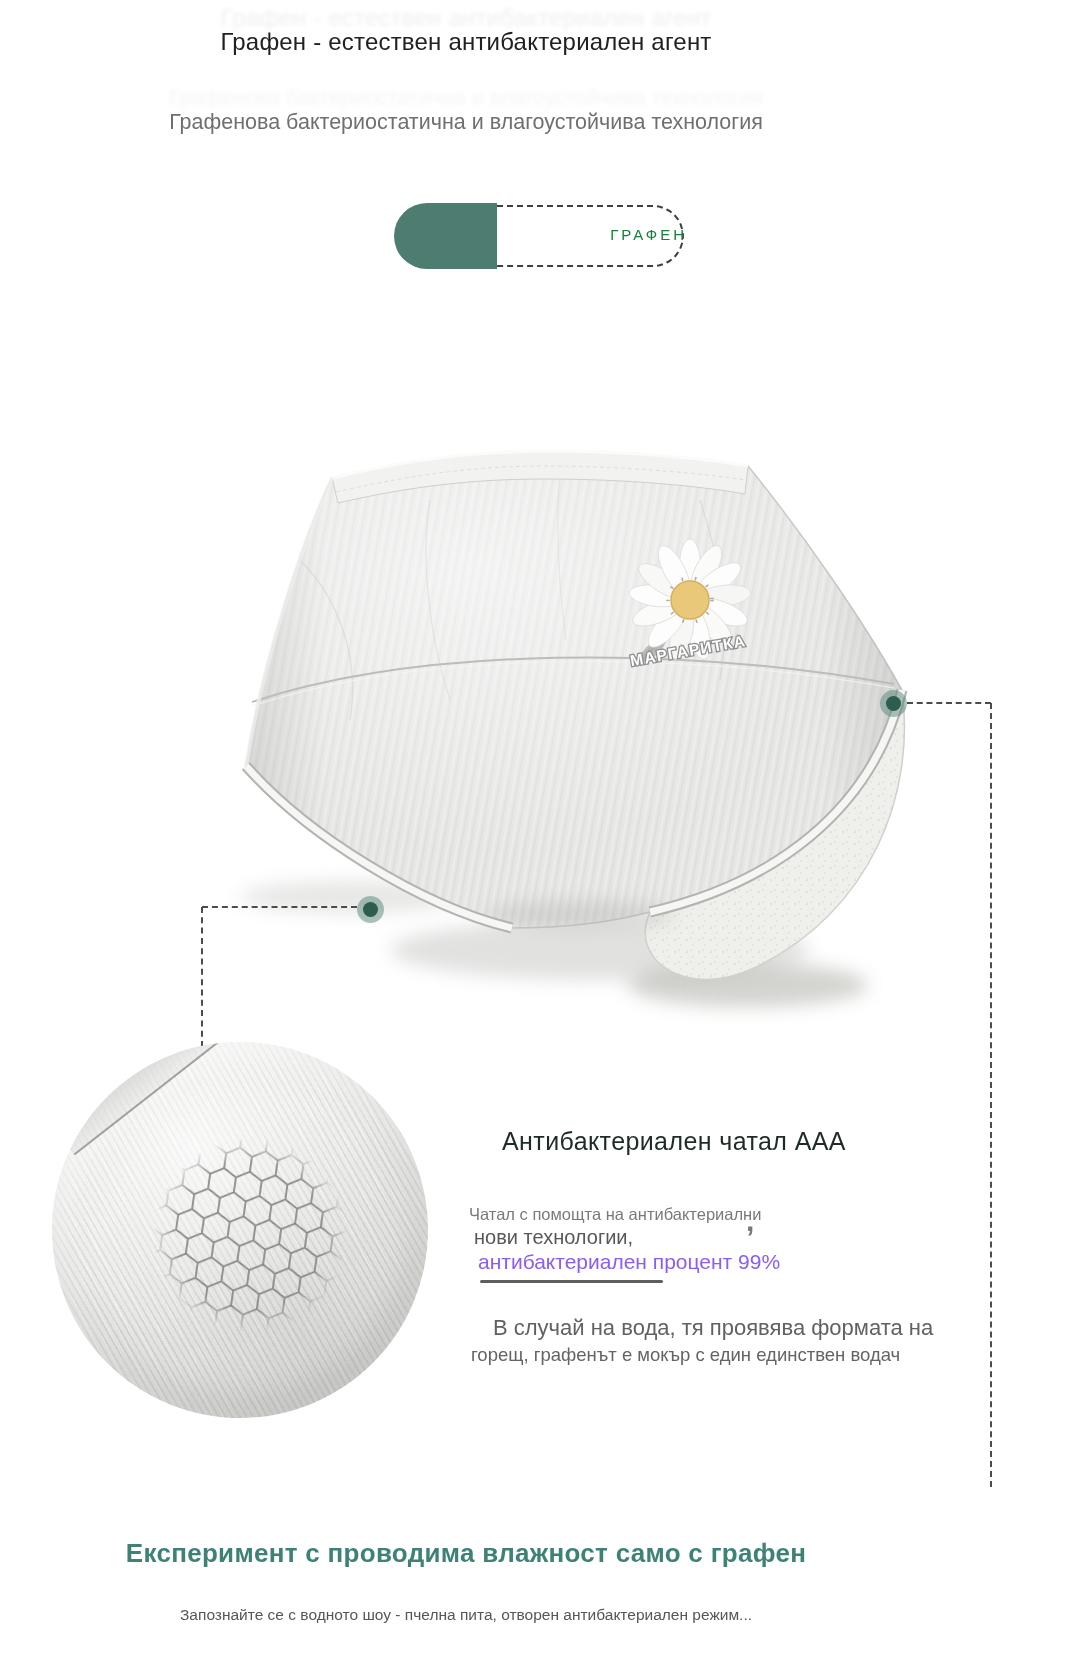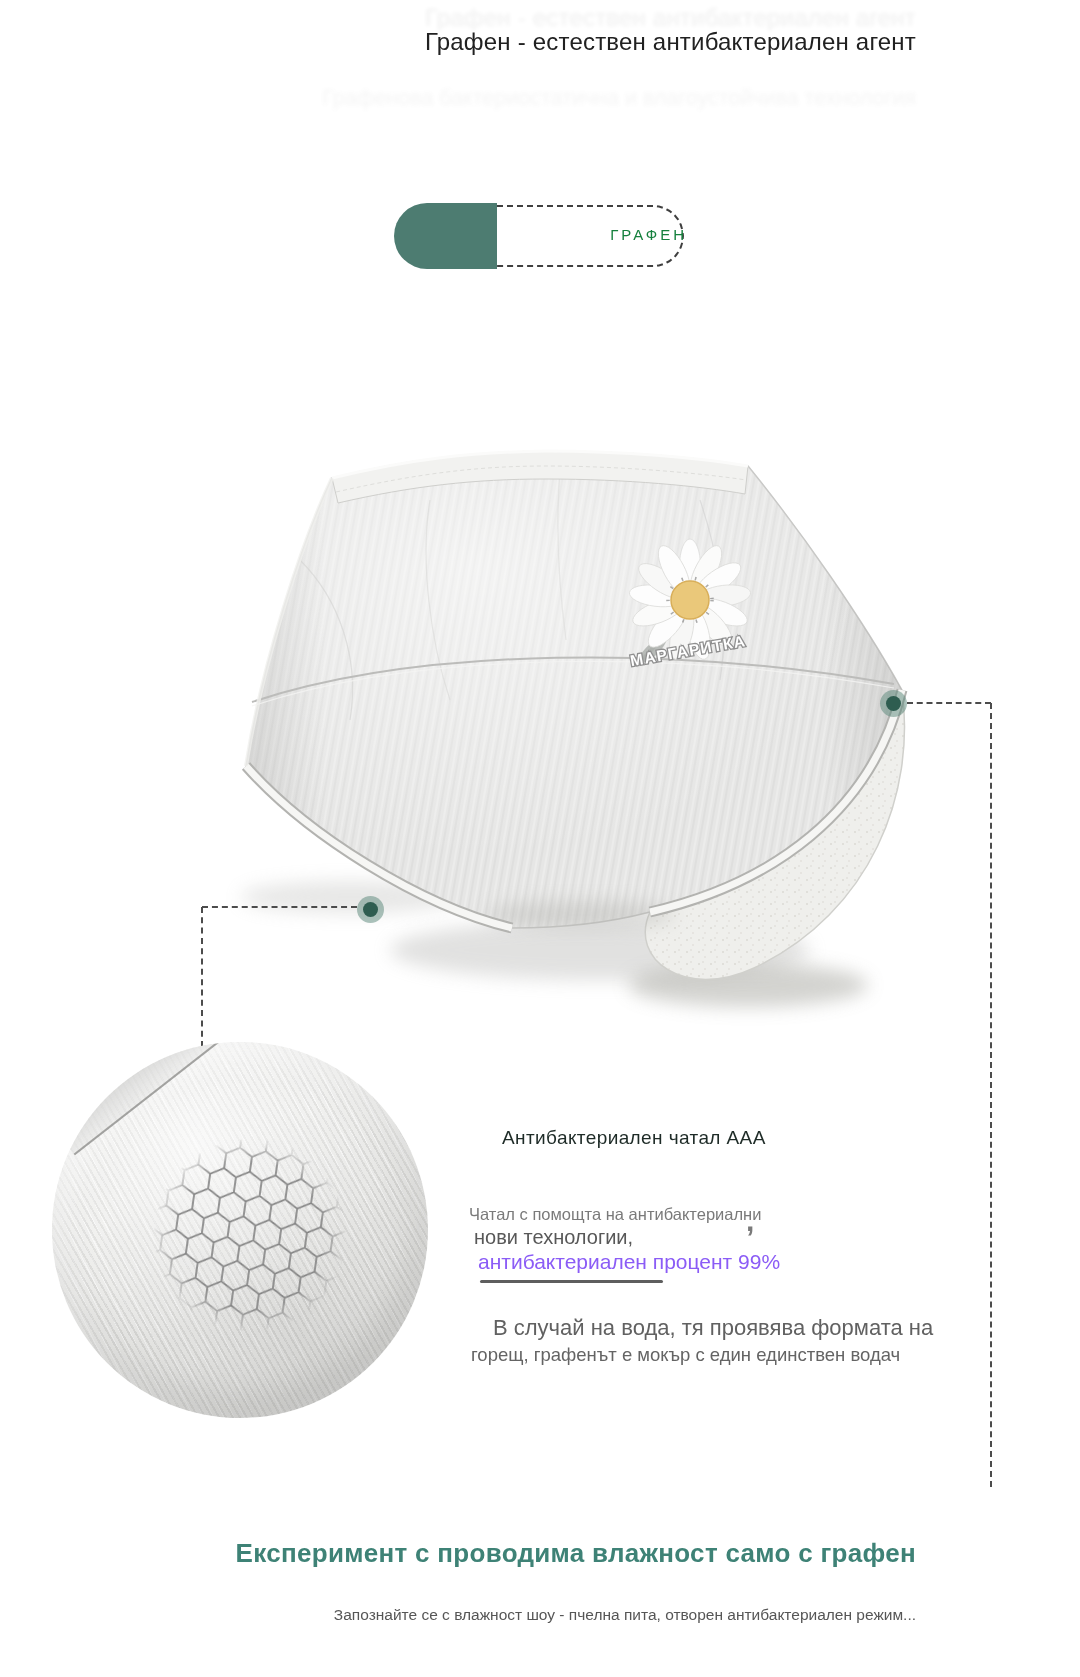--- a/index.html
+++ b/index.html
@@ -1,19 +1,19 @@
 <!DOCTYPE html>
 <html><head>
 <meta charset="utf-8">
 <style>
   html,body{margin:0;padding:0;background:#ffffff;}
   #page{position:relative;width:1080px;height:1677px;background:#ffffff;overflow:hidden;
         font-family:"Liberation Sans","DejaVu Sans",sans-serif;}
   .abs{position:absolute;}
-  .center{left:0;width:916px;text-align:right;}
+  .center{left:8px;width:916px;text-align:center;}
   
   .title{top:28px;font-size:24px;font-weight:500;color:#212121;letter-spacing:.2px;}
   .subtitle{top:110px;font-size:21.5px;font-weight:400;color:#6f6f6f;}
   .ghost{filter:blur(2px);opacity:.07;}
   .ghost.t{top:4px;}
   .ghost.s{top:86px;}
   
   .pill{left:396px;top:205px;width:288px;height:62px;border:2.5px dashed #3f3f3f;border-radius:34px;
         background:#ffffff;box-sizing:border-box;}
   .pill-fill{left:394px;top:203px;width:103px;height:66px;background:#4d7c71;
@@ -33,21 +33,21 @@
       repeating-linear-gradient(60deg, rgba(156,156,153,.24) 0 2px, rgba(255,255,255,0) 2px 6px),
       repeating-linear-gradient(63deg, rgba(255,255,255,.55) 0 1px, rgba(255,255,255,0) 1px 9px),
       #ececea;
     box-shadow:inset -10px -22px 42px rgba(128,128,126,.30), inset 8px 12px 30px rgba(255,255,255,.85);}
   .fabric-seam{position:absolute;left:-14px;top:66px;width:250px;height:58px;
     background:linear-gradient(rgba(148,148,146,.50), rgba(196,196,194,.18));
     border-bottom:2px solid rgba(120,120,118,.45);
     transform:rotate(-38deg);transform-origin:0 0;}
   .hexwrap{left:150px;top:1135px;width:200px;height:200px;}
   
-  .feat-heading{left:502px;top:1127px;width:420px;font-size:19px;font-weight:500;color:#1e2b27;
+  .feat-heading{left:502px;top:1127px;width:420px;font-size:25px;font-weight:500;color:#1e2b27;
     letter-spacing:.4px;}
   .p1l1{left:469px;top:1205px;font-size:16.5px;color:#7a7a7a;}
   .p1l2{left:474px;top:1226px;font-size:20px;color:#585858;}
   .p1l3{left:478px;top:1250px;font-size:21px;color:#8b5cf6;}
   .quote-mark{left:746px;top:1204px;font-size:30px;color:#7a7a7a;font-weight:700;}
   .divider{left:480px;top:1280px;width:183px;height:3px;background:#5e5e5e;border-radius:2px;}
   .p2l1{left:472px;top:1315px;font-size:22px;font-weight:500;color:#616161;margin-left:21px;}
   .p2l2{left:471px;top:1344px;font-size:18.5px;color:#646464;}
   .p2l3{left:477px;top:1367px;font-size:18px;color:#646464;}
   
@@ -57,20 +57,21 @@
 </style>
 </head>
 <body>
 
 <div id="page">
 
   <div class="abs center title ghost t">Графен - естествен антибактериален агент</div>
   <div class="abs center subtitle ghost s">Графенова бактериостатична и влагоустойчива технология</div>
 
   <div class="abs center title">Графен - естествен антибактериален агент</div>
+  <div class="abs center subtitle">Графенова бактериостатична и влагоустойчива технология</div>
 
   <div class="abs pill"></div>
   <div class="abs pill-fill"></div>
   <div class="abs pill-label">ГРАФЕН</div>
 
   <svg class="abs" style="left:180px;top:430px;width:780px;height:610px" viewBox="180 430 780 610">
     <defs>
       <pattern id="heather" width="9" height="9" patternUnits="userSpaceOnUse" patternTransform="rotate(100)">
         <rect width="9" height="9" fill="#e6e6e5"></rect>
         <line x1="0" y1="2" x2="9" y2="2" stroke="#dcdcdb" stroke-width="1.4"></line>
@@ -218,15 +219,15 @@
   <div class="abs feat-heading">Антибактериален чатал ААА</div>
   <div class="abs p1l1">Чатал с помощта на антибактериални</div>
   <div class="abs p1l2">нови технологии,</div>
   <div class="abs p1l3">антибактериален процент 99%</div>
   <div class="abs quote-mark">,</div>
   <div class="abs divider"></div>
   <div class="abs p2l1">В случай на вода, тя проявява формата на</div>
   <div class="abs p2l2">горещ, графенът е мокър с един единствен водач</div>
 
   <div class="abs center footer-heading">Експеримент с проводима влажност само с графен</div>
-  <div class="abs center footer-caption">Запознайте се с влажност шоу - пчелна пита, отворен антибактериален режим...</div>
+  <div class="abs center footer-caption">Запознайте се с водното шоу - пчелна пита, отворен антибактериален режим...</div>
 
 </div>
 
 </body></html>

